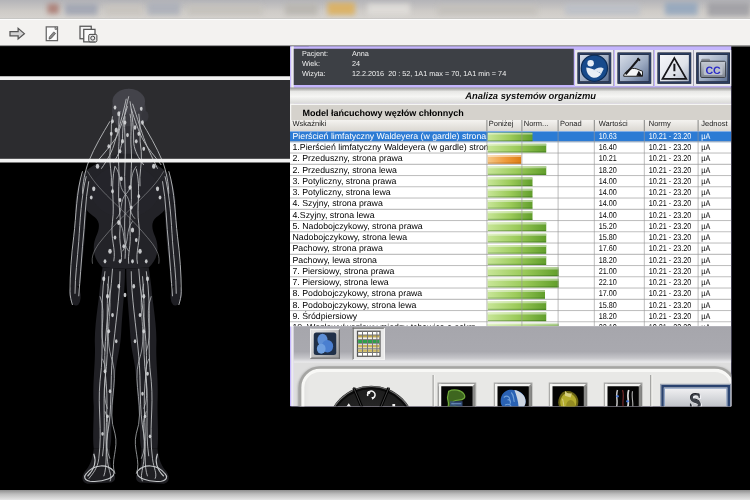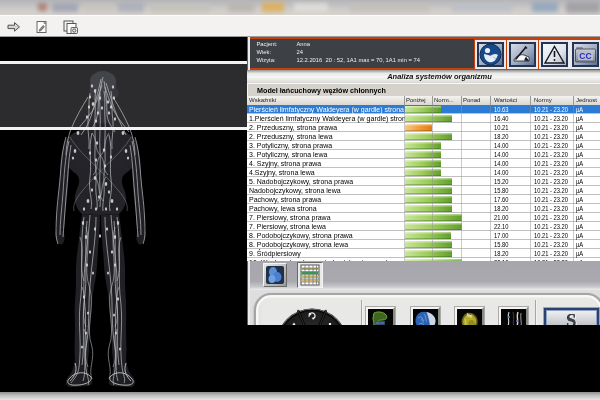--- a/index.html
+++ b/index.html
@@ -4,21 +4,21 @@
 *{margin:0;padding:0;box-sizing:border-box}
 html,body{width:600px;height:400px;overflow:hidden;background:#000}
 #root{position:absolute;left:0;top:0;width:600px;height:400px;background:#000;font-family:"Liberation Sans",sans-serif;overflow:hidden}
 .abs{position:absolute}
 #topblur{left:0;top:0;width:600px;height:15px;background:linear-gradient(180deg,#b4b4b8,#cecbc7 60%,#d6d3cf);overflow:hidden}
 #topblur div{position:absolute;filter:blur(2.2px);opacity:0.8}
 #toolbar{left:0;top:15px;width:600px;height:22px;background:#f3f2f0;border-top:1px solid #fdfdfd;border-bottom:1px solid #9c9c9c}
 #leftp{left:0;top:37px;width:247px;height:355px;background:#000;overflow:hidden}
 #band{position:absolute;left:0;top:26.5px;width:247px;height:63.5px;background:#2c2c2f}
 .wline{position:absolute;left:0;width:247px;background:#f2f2f2}
-#rightp{left:247px;top:37px;width:353px;height:288px;background:#c2410c;overflow:hidden}
+#rightp{left:232px;top:37px;width:353px;height:288px;background:#c4b5fd;overflow:hidden}
 #patbox{position:absolute;left:2.5px;top:2px;width:224px;height:29px;background:#3d4045;color:#eeeeee;font-size:5.8px}
 #patbox span{position:absolute;white-space:pre}
 #wl{position:absolute;left:1px;top:0px;width:2px;height:355px;background:#ececec}
 .pbtn{position:absolute;top:2.5px;width:31px;height:29px}
 #anal{position:absolute;left:0;top:33px;width:353px;height:13px;background:linear-gradient(180deg,#929290 0%,#e8e8e6 25%,#f6f6f4 55%,#d8d8d6 100%);color:#101010;font-size:7.5px;font-weight:bold;font-style:italic;text-align:center;line-height:13px;text-indent:32px}
 #modelbar{position:absolute;left:0;top:46px;width:353px;height:13px;background:#d5d2cc;border-top:1px solid #f6f6f4;border-left:1px solid #f6f6f4;color:#000;font-size:7.2px;font-weight:bold;line-height:13px;padding-left:9px}
 #thead{position:absolute;left:0;top:59px;width:353px;height:9px;background:linear-gradient(180deg,#f4f3f0,#dad7d1);font-size:6px;color:#1a1a1a}
 #thead span{position:absolute;top:1px;white-space:pre}
 #thead i{position:absolute;top:0;width:1px;height:9px;background:#9a9a98;font-style:normal}
 #tbody{position:absolute;left:0;top:68px;width:353px;height:156px;background:#fff;overflow:hidden}

